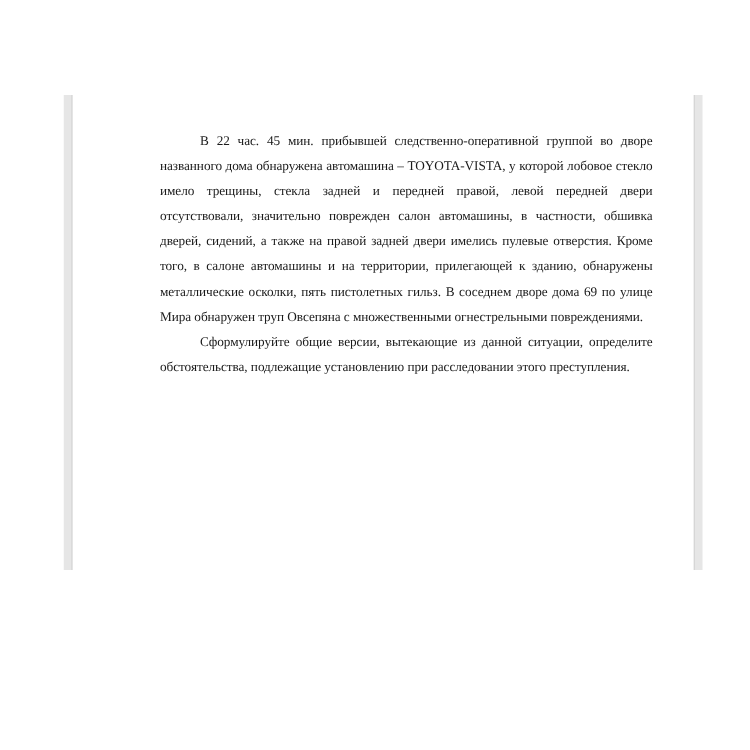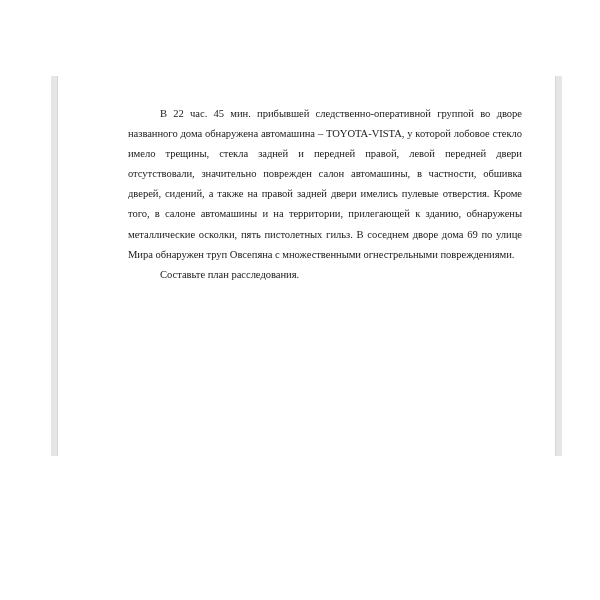--- a/index.html
+++ b/index.html
@@ -40,14 +40,14 @@
     }
   </style>
 </head>
 <body>
 
 <div class="edge left"></div>
 <div class="edge right"></div>
 
 <div class="page">
   <p>В 22 час. 45 мин. прибывшей следственно-оперативной группой во дворе названного дома обнаружена автомашина – TOYOTA-VISTA, у которой лобовое стекло имело трещины, стекла задней и передней правой, левой передней двери отсутствовали, значительно поврежден салон автомашины, в частности, обшивка дверей, сидений, а также на правой задней двери имелись пулевые отверстия. Кроме того, в салоне автомашины и на территории, прилегающей к зданию, обнаружены металлические осколки, пять пистолетных гильз. В соседнем дворе дома 69 по улице Мира обнаружен труп Овсепяна с множественными огнестрельными повреждениями.</p>
-  <p>Составьте план расследования.</p>
+  <p>Сформулируйте общие версии, вытекающие из данной ситуации, определите обстоятельства, подлежащие установлению при расследовании этого преступления.</p>
 </div>
 
 </body></html>

